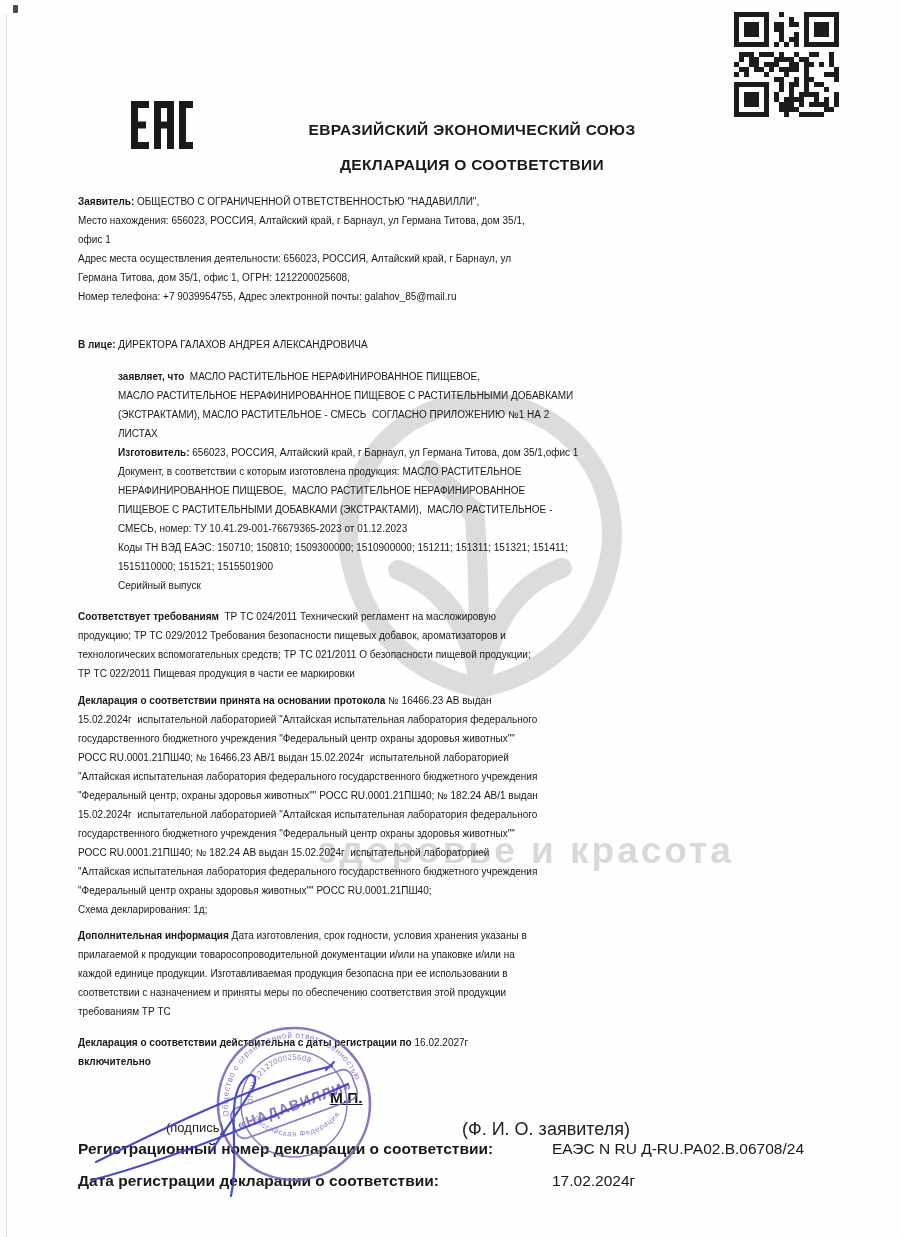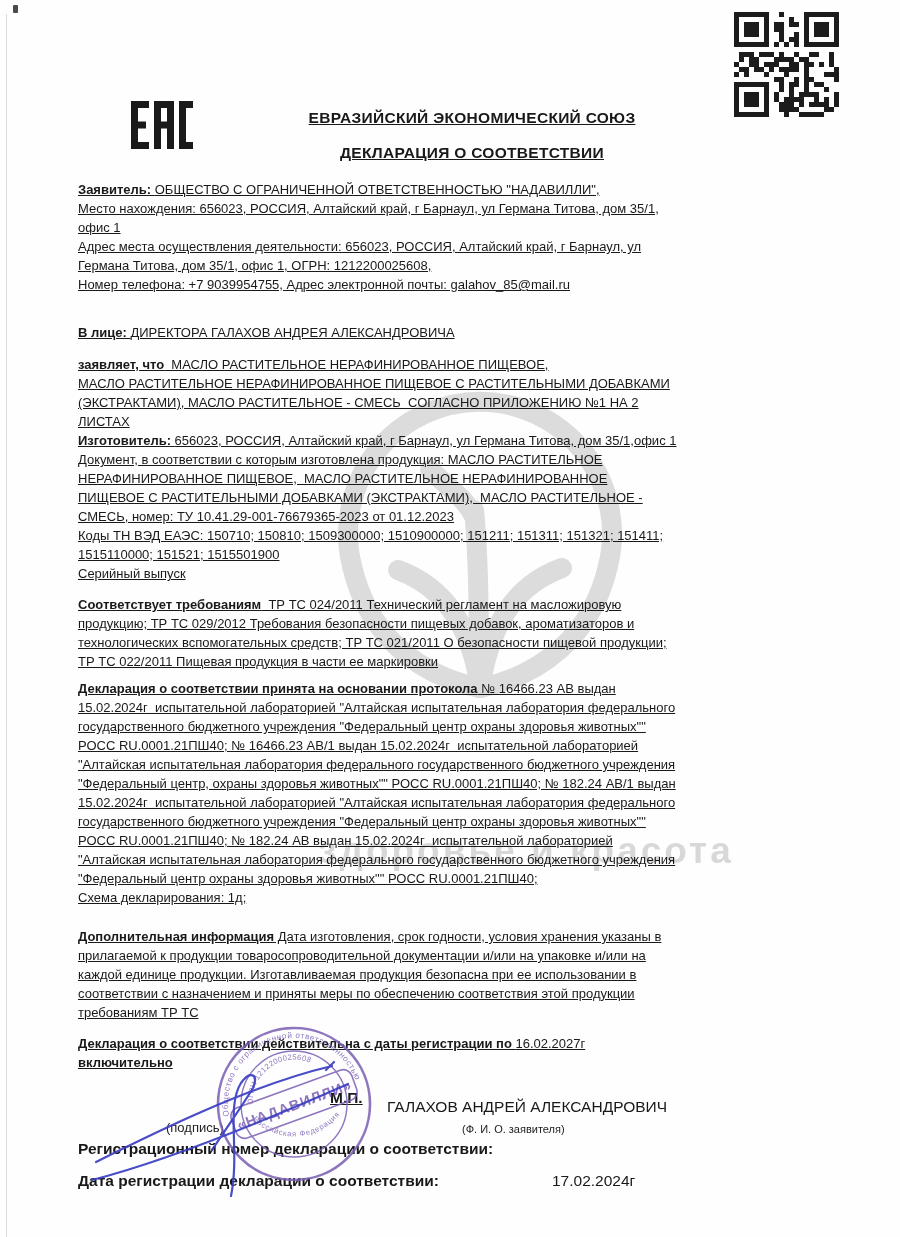--- a/index.html
+++ b/index.html
@@ -17,44 +17,44 @@
   .wm-title{
     position:absolute;left:188px;top:652px;font-size:138px;line-height:1;
     font-weight:700;color:#ababab;opacity:.42;letter-spacing:2px;white-space:nowrap;
   }
   .wm-subtitle{
     position:absolute;left:318px;top:832px;font-size:37px;line-height:1;
     font-weight:700;color:#b4b4b4;opacity:.5;letter-spacing:3px;white-space:nowrap;
   }
 
   
-  .content{position:absolute;left:78px;right:34px;top:108px;z-index:2;text-decoration:underline;}
+  .content{position:absolute;left:78px;right:34px;top:120px;z-index:2;}
   .h-center{text-align:center;font-size:15.5px;line-height:19px;font-weight:700;letter-spacing:.3px;}
   .h1{margin:0 0 14px 0;}
   .h2{margin:16px 0 18px 0;}
-  .para{margin:0;white-space:pre-wrap;font-size:13px;line-height:19px;}
+  .para{margin:0;white-space:pre-wrap;font-size:10px;line-height:19px;}
   .para .b{font-weight:700;}
   .paras .para:nth-of-type(2){margin-top:29px;}
-  .paras .para:nth-of-type(3){margin-top:13px;}
+  .paras .para:nth-of-type(3){margin-top:13px;margin-left:40px;}
   .paras .para:nth-of-type(4){margin-top:12px;}
   .paras .para:nth-of-type(5){margin-top:8px;}
-  .paras .para:nth-of-type(6){margin-top:20px;}
+  .paras .para:nth-of-type(6){margin-top:7px;}
   .paras .para:nth-of-type(7){margin-top:12px;}
 
   
   .eac-logo{position:absolute;left:131px;top:101px;z-index:2;}
   .qr{position:absolute;left:734px;top:12px;z-index:2;display:grid;
       grid-template-columns:repeat(21,5px);grid-template-rows:repeat(21,5px);}
   .qr div{width:5px;height:5px;}
   .qr .d{background:#1c1c1c;}
 
   
   .footer-item{position:absolute;z-index:2;font-size:15.5px;line-height:19px;white-space:nowrap;}
   .bold{font-weight:700;}
-  .cap{font-size:11px;color:#222;}
+  .cap{font-size:18px;color:#222;}
 
   
   .stamp{position:absolute;left:212px;top:1022px;z-index:3;opacity:.85;}
   .overlay{position:absolute;inset:0;z-index:4;pointer-events:none;}
   .sr{position:absolute;width:1px;height:1px;overflow:hidden;clip:rect(0 0 0 0);}
 </style>
 </head>
 <body>
 
 <div class="page">
@@ -583,25 +583,25 @@
 прилагаемой к продукции товаросопроводительной документации и/или на упаковке и/или на
 каждой единице продукции. Изготавливаемая продукция безопасна при ее использовании в
 соответствии с назначением и приняты меры по обеспечению соответствия этой продукции
 требованиям ТР ТС</span></p>
         <p class="para"><span class="b">Декларация о соответствии действительна с даты регистрации по </span><span>16.02.2027г</span><span class="b">
 включительно</span></p>
       </div>
   </div>
 
   <div class="footer-item bold" style="left:330px;top:1088px;text-decoration:underline;">М.П.</div>
-  <div class="footer-item" style="left:387px;top:1097px;">ГАЛАХОВ АНДРЕЙ АЛЕКСАНДРОВИЧ</div>
   <div class="footer-item cap" style="left:462px;top:1120px;">(Ф. И. О. заявителя)</div>
   <div class="footer-item cap" style="left:166px;top:1118px;font-size:13px;">(подпись)</div>
 
   <div class="footer-item bold" style="left:78px;top:1139px;">Регистрационный номер декларации о соответствии:</div>
+  <div class="footer-item" style="left:552px;top:1139px;">ЕАЭС N RU Д-RU.РА02.В.06708/24</div>
   <div class="footer-item bold" style="left:78px;top:1171px;">Дата регистрации декларации о соответствии:</div>
   <div class="footer-item" style="left:552px;top:1171px;">17.02.2024г</div>
 
   <div class="stamp">
     <svg width="164" height="164" viewBox="0 0 164 164">
       <defs>
         <path id="arcTop" d="M 18 98 A 66 66 0 1 1 146 98"></path>
         <path id="arcOgrn" d="M 44 94 A 41 41 0 1 1 120 94"></path>
         <path id="arcBottom" d="M 26 74 A 59 59 0 0 0 138 74"></path>
       </defs>

